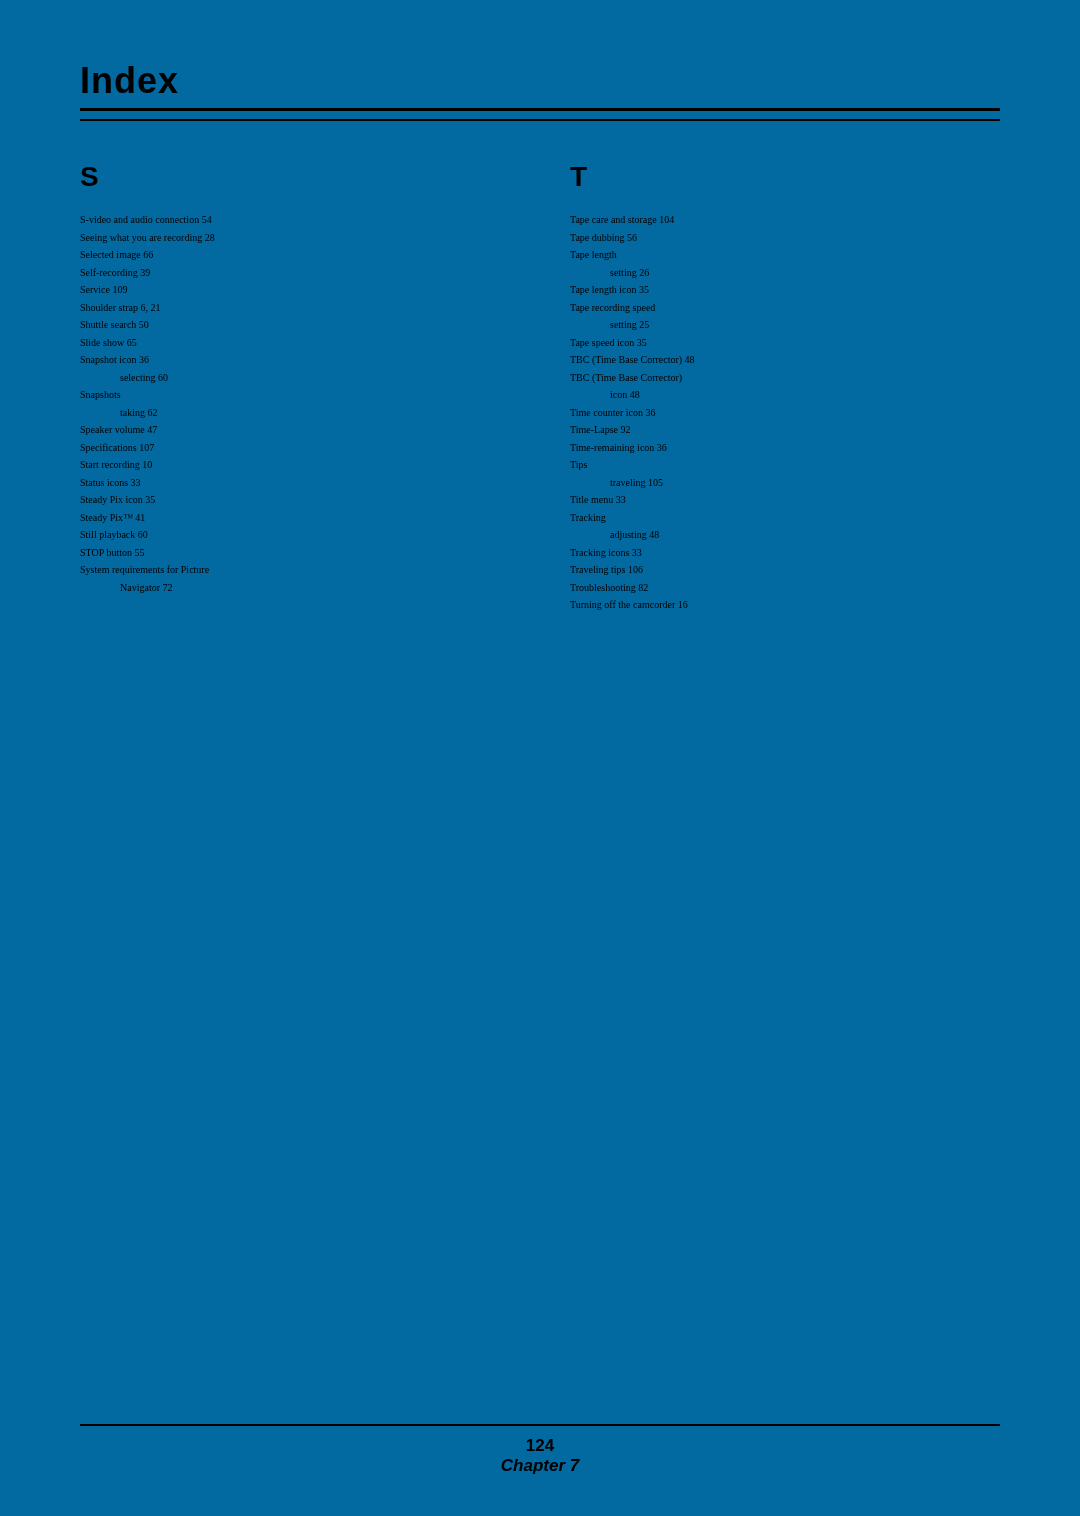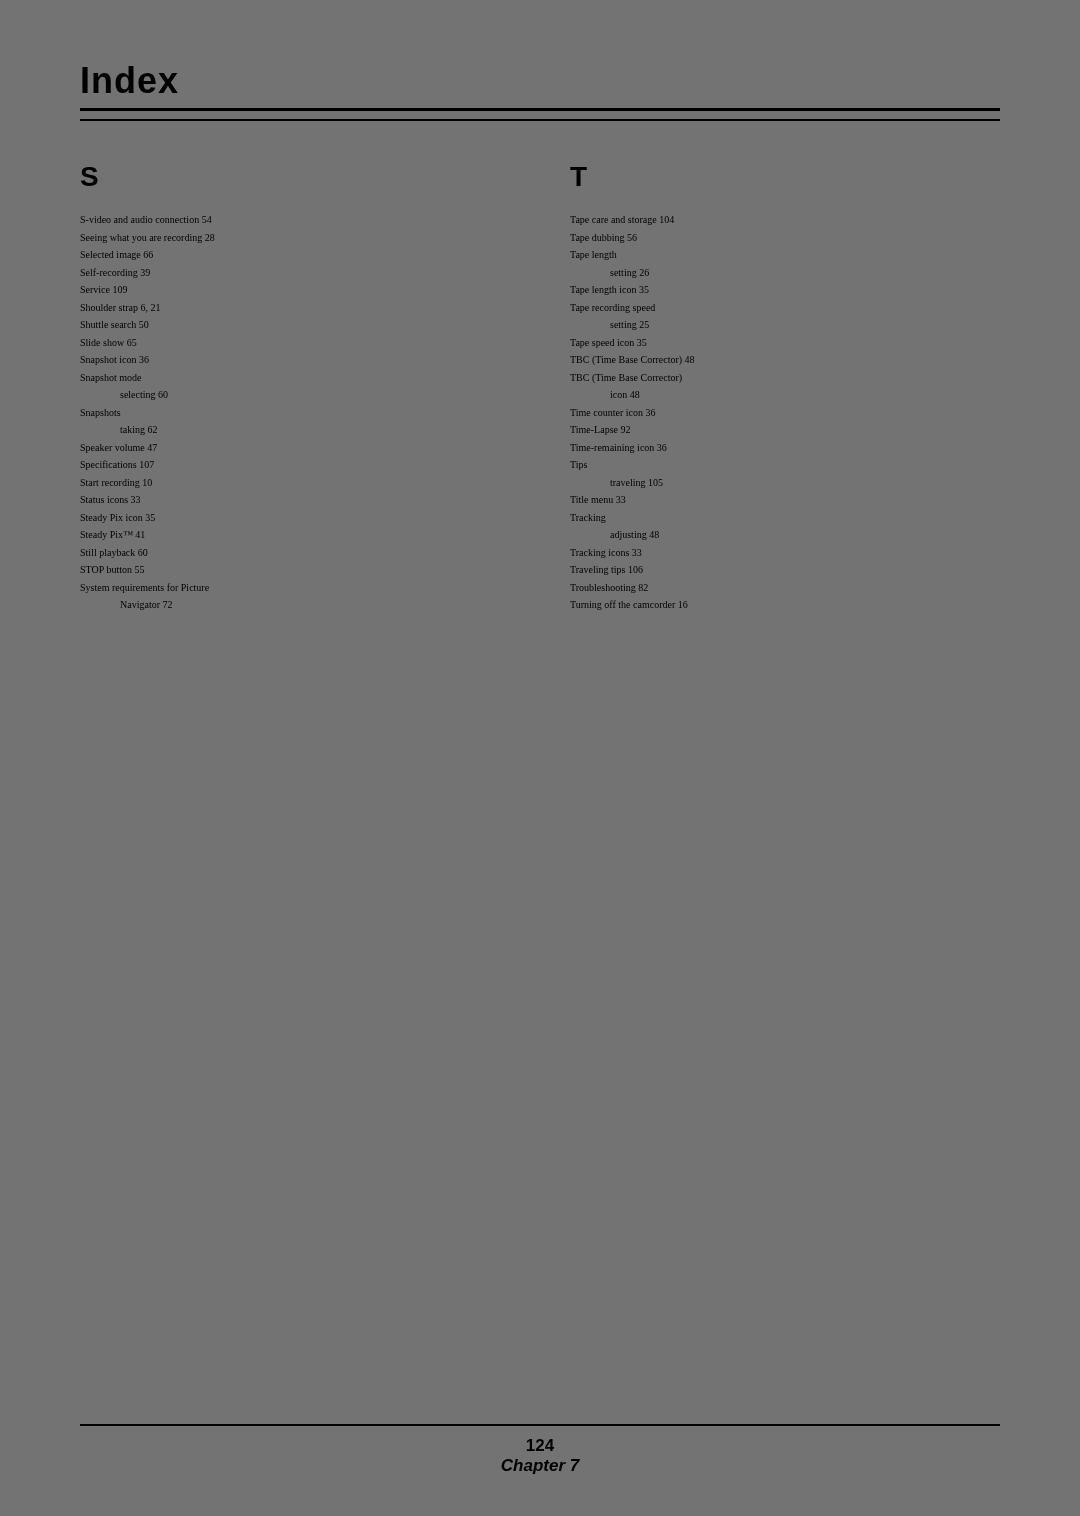--- a/index.html
+++ b/index.html
@@ -16,21 +16,21 @@
       width: 1080px;
       min-height: 1516px;
       position: relative;
     }
 
     .page {
       width: 1080px;
       min-height: 1516px;
       padding: 60px 80px 80px 80px;
       position: relative;
-      background: #737373;
+      background: #0369a1;
     }
 
     .page-header {
       margin-bottom: 8px;
     }
 
     .page-title {
       font-family: Arial, Helvetica, sans-serif;
       font-size: 36px;
       font-weight: 900;
@@ -128,21 +128,20 @@
 
       <li>S-video and audio connection  54</li>
           <li>Seeing what you are recording  28</li>
           <li>Selected image  66</li>
           <li>Self-recording  39</li>
           <li>Service  109</li>
           <li>Shoulder strap  6, 21</li>
           <li>Shuttle search  50</li>
           <li>Slide show  65</li>
           <li>Snapshot icon  36</li>
-          <li>Snapshot mode</li>
           <li class="sub-item">selecting  60</li>
           <li>Snapshots</li>
           <li class="sub-item">taking  62</li>
           <li>Speaker volume  47</li>
           <li>Specifications  107</li>
           <li>Start recording  10</li>
           <li>Status icons  33</li>
           <li>Steady Pix icon  35</li>
           <li>Steady Pix™  41</li>
           <li>Still playback  60</li>

